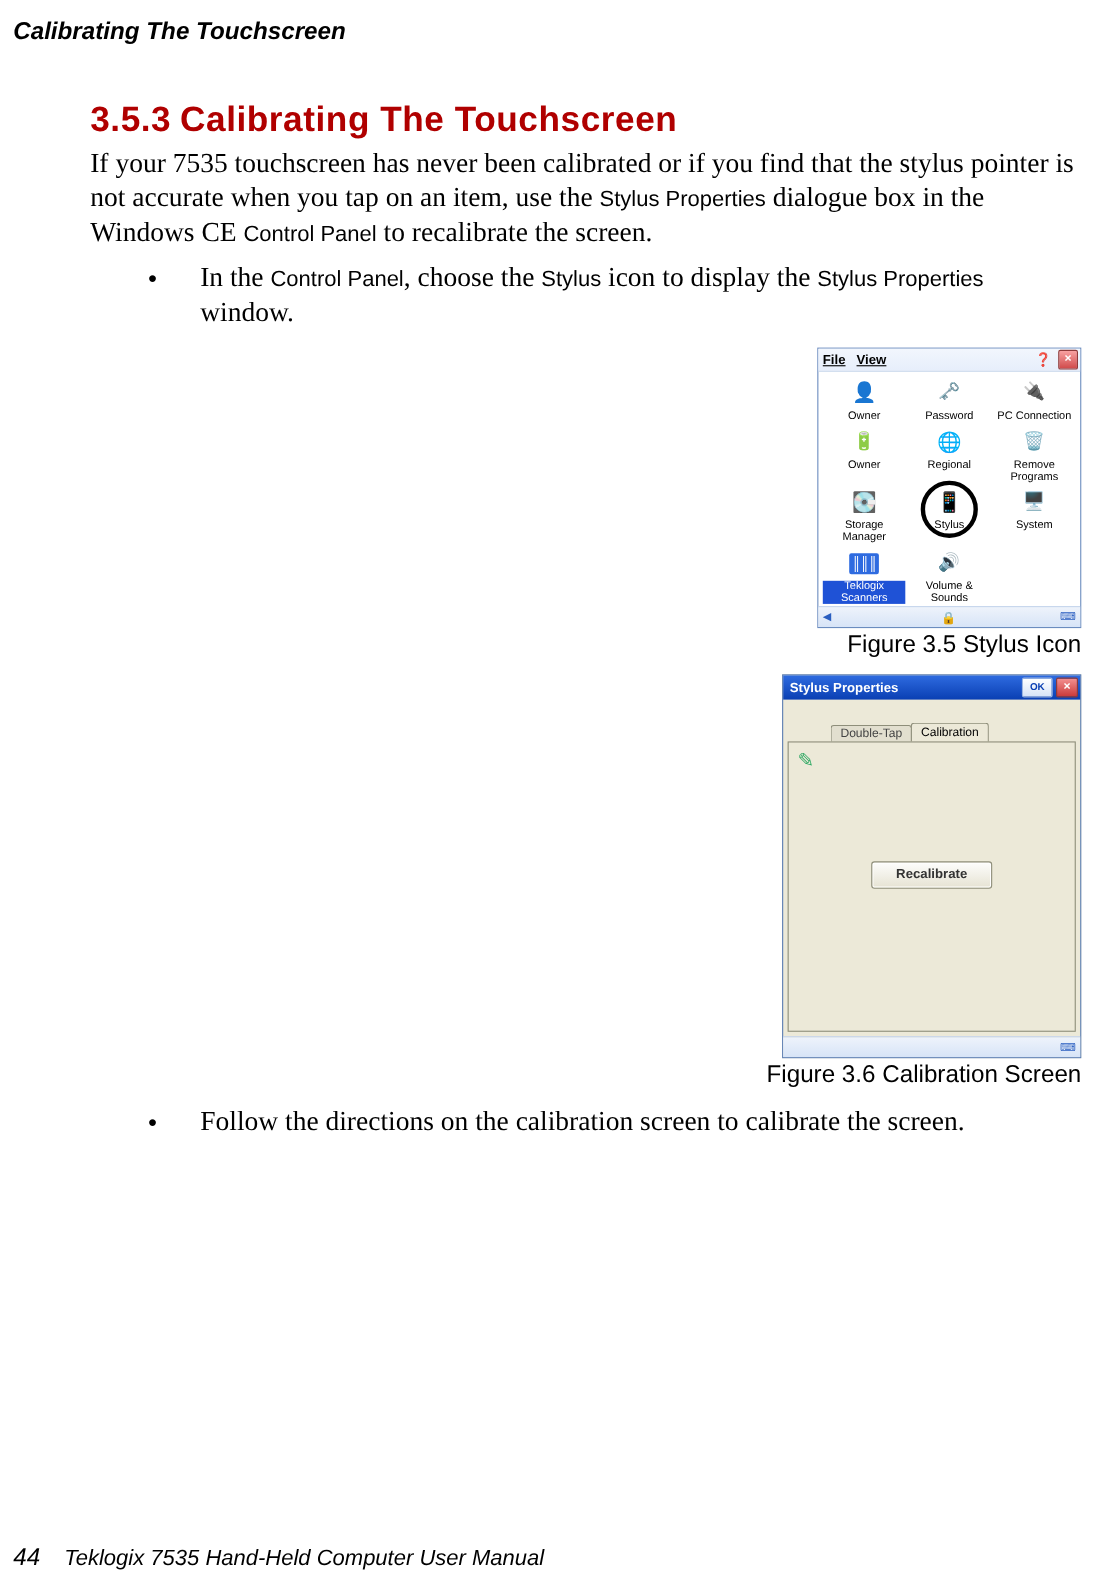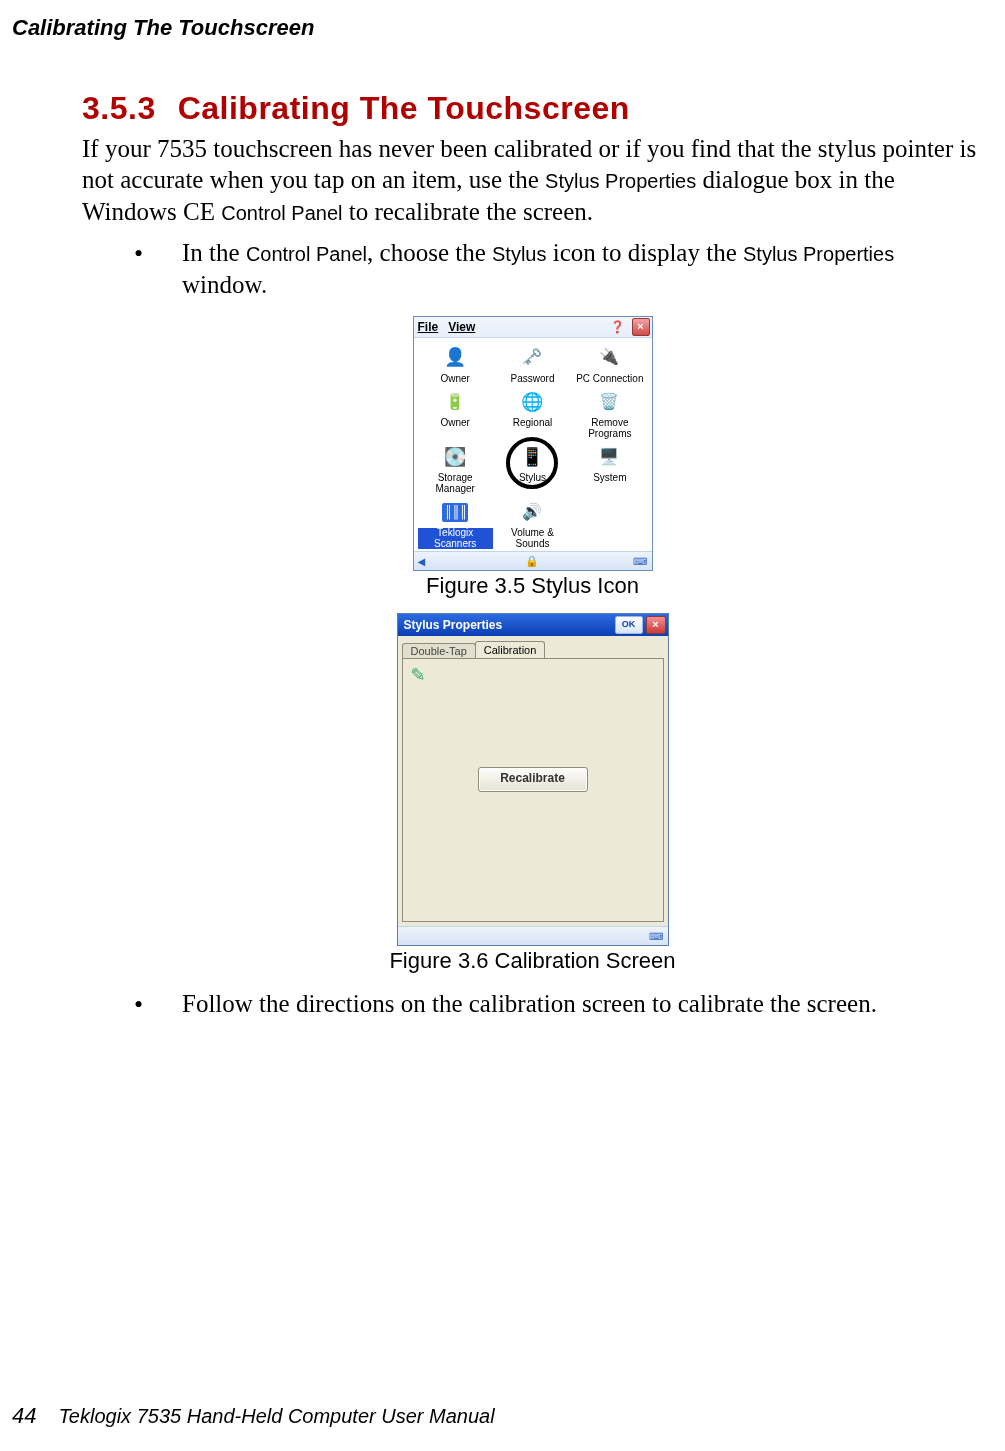--- a/index.html
+++ b/index.html
@@ -31,21 +31,21 @@
     right: 22px;
   }
 
   .section-heading {
     color: #b00000;
     font-family: Arial, Helvetica, sans-serif;
     font-size: 32px;
     letter-spacing: 0.5px;
     margin: 0 0 6px 0;
   }
-  .section-number { margin-right: 22px; }
+  .section-number { margin-right: 8px; }
 
   .body-text {
     font-size: 25px;
     line-height: 1.25;
     margin: 0 0 10px 0;
   }
   .ui-label {
     font-family: Arial, Helvetica, sans-serif;
     font-size: 20px;
   }
@@ -66,21 +66,21 @@
     content: "•";
     position: absolute;
     left: 0;
     top: 0;
     font-size: 26px;
   }
 
   .figure {
     display: flex;
     flex-direction: column;
-    align-items: center;
+    align-items: flex-end;
     margin: 10px 0 14px 0;
   }
   .figure-caption {
     font-family: Arial, Helvetica, sans-serif;
     font-size: 22px;
     margin-top: 2px;
   }
 
   
   .cp-window {
@@ -206,22 +206,23 @@
     width: 18px; height: 16px;
     background: linear-gradient(#f38f8f, #cb3a3a);
     border: 1px solid #8e3a3a;
     color: #fff; font-size: 11px;
     border-radius: 2px;
     text-align: center; line-height: 14px;
     margin-right: 2px;
   }
   .sp-tabs {
     display: flex;
-    padding-top: 4px;
+    padding-top: 20px;
     padding-left: 4px;
+    margin-left: 39px;
   }
   .sp-tab {
     font-size: 11px;
     padding: 2px 8px 3px 8px;
     background: #ece9d8;
     border: 1px solid #8e8e7a;
     border-bottom: none;
     border-top-left-radius: 3px;
     border-top-right-radius: 3px;
     margin-right: -1px;

